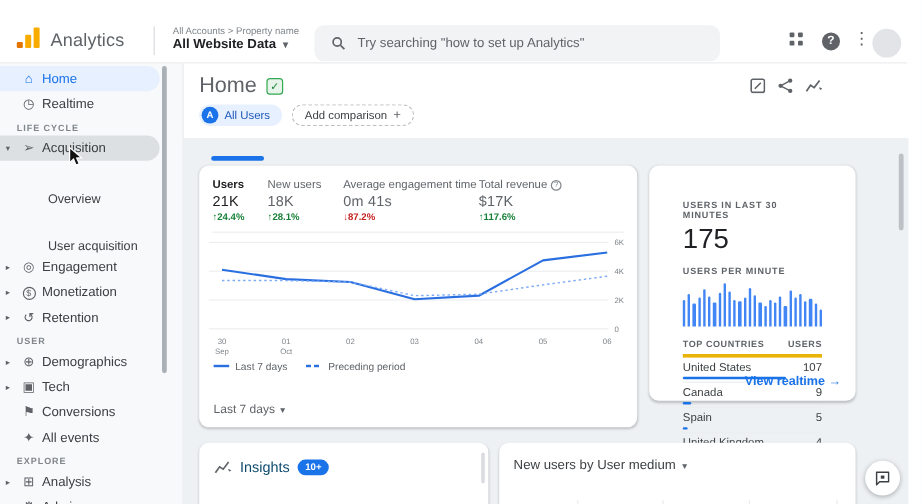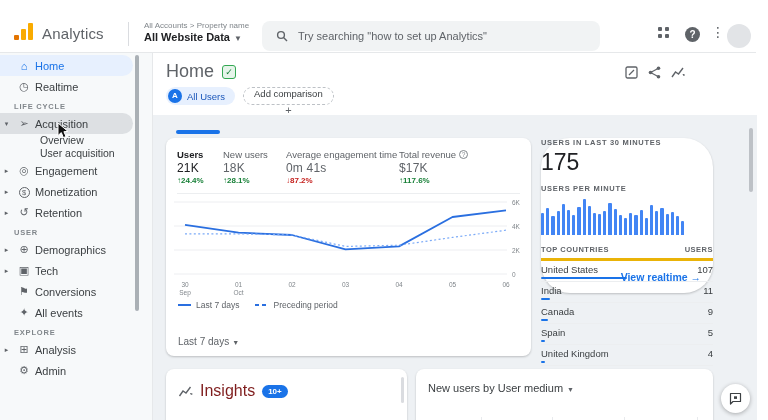--- a/index.html
+++ b/index.html
@@ -27,34 +27,34 @@
   
   .sidebar { position:absolute; left:0; top:53px; width:152px; height:367px; background:#f7f9fa; padding-top:2px; overflow:hidden; }
   .sb-item { height:21px; display:flex; align-items:center; width:133px; border-radius:0 16px 16px 0; cursor:pointer; font-size:11px; color:#3c4043; position:relative; }
   .sb-item .arr { width:13px; text-align:center; font-size:7px; color:#5f6368; }
   .sb-item .ic { width:22px; text-align:center; font-size:11px; color:#5f6368; }
   .sb-item .circ { display:inline-block; width:11px; height:11px; border:1px solid #5f6368; border-radius:50%; font-size:7.5px; line-height:10px; }
   .sb-item.active { background:#e7f0fe; color:#1a73e8; }
   .sb-item.active .ic { color:#1a73e8; }
   .sb-item.hl { background:#dde0e3; }
   .sb-sec { height:16px; padding:5px 0 0 14px; font-size:7.5px; font-weight:bold; letter-spacing:.8px; color:#80868b; }
-  .sb-sub { height:13px; line-height:13px; padding-left:40px; font-size:10.5px; color:#3c4043; cursor:pointer; overflow:hidden; }
+  .sb-sub { height:13px; line-height:13px; padding-left:40px; font-size:10.5px; color:#3c4043; cursor:pointer; overflow:hidden;margin-top:26px; }
   .sb-scroll { position:absolute; left:135px; top:2px; width:4px; height:256px; background:#aab0b5; border-radius:2px; cursor:pointer; }
 
   
   .content { position:absolute; left:152px; top:53px; width:604px; height:367px; background:#fff; border-left:1px solid #e6e8ea; }
   .gray-panel { position:absolute; left:0; top:62px; width:604px; height:305px; background:#eef1f4; }
   .page-title { position:absolute; left:13px; top:8px; font-size:18px; color:#5f6368; display:flex; align-items:center; gap:8px; }
   .doc-ok { display:inline-block; width:14px; height:14px; background:#e6f4ea; border:1px solid #34a853; border-radius:3px; color:#188038; font-size:9px; line-height:12px; text-align:center; font-weight:bold; }
   .hdr-icons { position:absolute; left:472px; top:12px; display:flex; gap:10px; }
   .hdr-icons span { cursor:pointer; }
   .chips { position:absolute; left:13px; top:34px; display:flex; gap:8px; align-items:center; }
   .chip-a { display:flex; align-items:center; gap:5px; background:#e7f0fe; border-radius:9px; height:18px; padding:0 10px 0 2px; font-size:9.5px; color:#1a56ba; cursor:pointer; }
   .chip-a .av { width:14px; height:14px; border-radius:50%; background:#1a73e8; color:#fff; font-size:8px; font-weight:bold; text-align:center; line-height:14px; }
-  .chip-add { display:flex; align-items:center; gap:5px; border:1px dashed #bdc1c6; border-radius:9px; height:18px; padding:0 10px; font-size:9.5px; color:#3c4043; cursor:pointer;flex-direction:column; }
+  .chip-add { display:flex; align-items:center; gap:5px; border:1px dashed #bdc1c6; border-radius:9px; height:18px; padding:0 10px; font-size:9.5px; color:#3c4043; cursor:pointer; }
   .chip-add .plus { font-size:11px; color:#5f6368; }
 
   
   .card { position:absolute; background:#fff; border-radius:8px; box-shadow:0 1px 2px rgba(0,0,0,.14), 0 1px 3px rgba(0,0,0,.08); }
   .ov-card { left:13px; top:85px; width:365px; height:218px; }
   .tab-ind { position:absolute; top:-8px; left:10px; width:44px; height:4px; border-radius:2px; background:#1a73e8; }
   .metrics { display:flex; padding:11px 0 0 11px; }
   .metric { cursor:pointer; }
   .metric .m-label { font-size:9.5px; color:#5f6368; }
   .metric.active .m-label { color:#202124; font-weight:bold; }
@@ -68,36 +68,36 @@
   .lc-solid { fill:none; stroke:#2a6fe0; stroke-width:1.8; stroke-linejoin:round; }
   .lc-dotted { fill:none; stroke:#7baaf7; stroke-width:1.2; stroke-dasharray:2,2.4; }
   .legend { display:flex; gap:16px; align-items:center; padding-left:12px; margin-top:0px; }
   .leg-item { display:flex; align-items:center; gap:5px; font-size:8.5px; color:#5f6368; }
   .leg-solid { width:13px; height:2px; background:#2a6fe0; }
   .leg-dash { width:13px; height:2px; background:repeating-linear-gradient(90deg,#2a6fe0 0 4px,transparent 4px 7px); }
   .ov-footer { position:absolute; left:12px; bottom:9px; font-size:10px; color:#5f6368; cursor:pointer; }
   .ov-footer .dd { font-size:7px; margin-left:3px; }
 
   
-  .rt-card { left:388px; top:85px; width:172px; height:155px; padding:0;border-radius:29px; }
+  .rt-card { left:388px; top:85px; width:172px; height:196px; padding:28px; }
   .rt-h { font-size:7.5px; letter-spacing:.7px; color:#5f6368; font-weight:bold; }
   .rt-big { font-size:23px; color:#202124; margin:2px 0 8px 0; }
   .rt-bars { display:flex; align-items:flex-end; gap:2px; height:36px; margin-top:6px; }
   .rt-bars i { width:3.2px; background:#4285f4; border-radius:1px 1px 0 0; }
   .rt-thead { display:flex; justify-content:space-between; font-size:7.5px; letter-spacing:.5px; color:#5f6368; font-weight:bold; margin-top:10px; padding-bottom:4px; border-bottom:3px solid #eab308; }
   .rt-row { border-bottom:1px solid #eceef0; padding:3px 0 2px 0; }
   .rt-row .line1 { display:flex; justify-content:space-between; font-size:9.5px; color:#3c4043; }
   .rt-row .cbar { height:2px; background:#1a73e8; border-radius:1px; margin-top:2px; }
   .rt-link { position:absolute; right:12px; bottom:10px; font-size:10.5px; color:#1a73e8; font-weight:bold; cursor:pointer; }
 
   
   .sec-label { position:absolute; left:263px; top:305px; font-size:7.5px; letter-spacing:.6px; color:#5f6368; font-weight:bold; }
   .ins-card { left:13px; top:316px; width:241px; height:62px; overflow:hidden; cursor:pointer; }
   .ins-head { display:flex; align-items:center; gap:7px; padding:13px 12px; }
-  .ins-title { font-size:16px; color:#7f1d1d; }
+  .ins-title { font-size:12px; color:#0c4a6e; }
   .ins-badge { background:#1a73e8; color:#fff; font-size:8px; font-weight:bold; border-radius:8px; padding:2px 6px; }
   .ins-scroll { position:absolute; right:3px; top:8px; width:3px; height:26px; background:#dadce0; border-radius:2px; }
   .nu-card { left:263px; top:316px; width:297px; height:62px; overflow:hidden; }
   .nu-title { padding:13px 12px 0 12px; font-size:11px; color:#3c4043; cursor:pointer; }
   .nu-title .dd { font-size:7px; color:#5f6368; margin-left:4px; }
   .nu-grid i { position:absolute; bottom:0; width:1px; height:14px; background:#e8eaed; }
 
   .main-scroll { position:absolute; left:596px; top:75px; width:4px; height:64px; background:#bdc1c6; border-radius:2px; cursor:pointer; }
 
   .fab { position:absolute; left:721px; top:384px; width:29px; height:29px; background:#fff; border-radius:50%; box-shadow:0 1px 4px rgba(0,0,0,.3); display:flex; align-items:center; justify-content:center; cursor:pointer; }
@@ -351,27 +351,20 @@
     <div id="rt-countries">
         <div class="rt-row">
           <div class="line1">
             <span>United States</span>
             <span>107</span>
           </div>
           <div class="cbar" style="width: 86px;"></div>
         </div>
         <div class="rt-row">
           <div class="line1">
-            <span>India</span>
-            <span>11</span>
-          </div>
-          <div class="cbar" style="width: 8.84112px;"></div>
-        </div>
-        <div class="rt-row">
-          <div class="line1">
             <span>Canada</span>
             <span>9</span>
           </div>
           <div class="cbar" style="width: 7.23364px;"></div>
         </div>
         <div class="rt-row">
           <div class="line1">
             <span>Spain</span>
             <span>5</span>
           </div>

